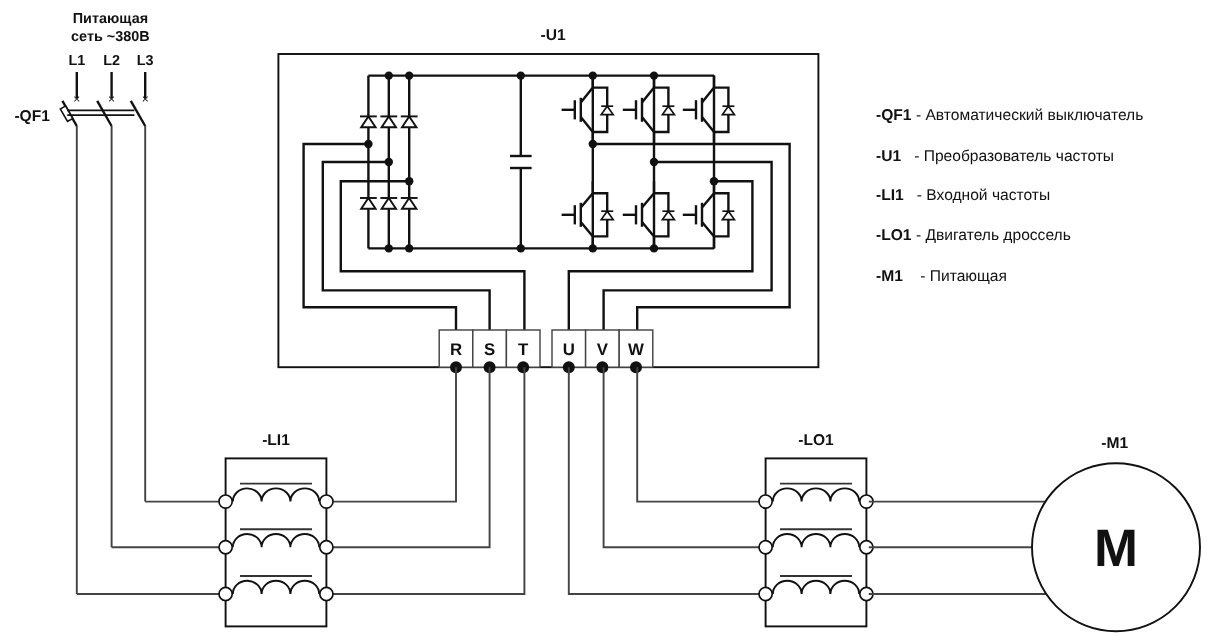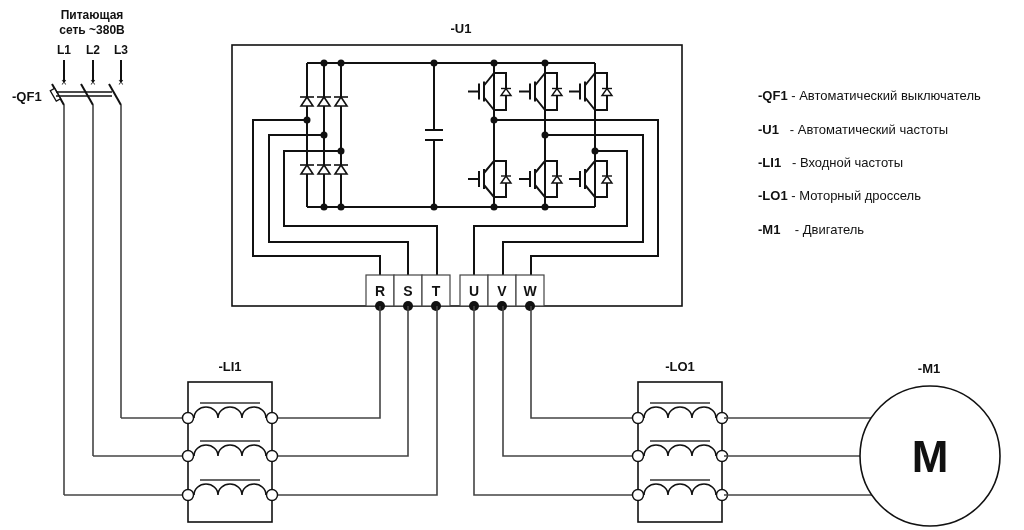--- a/index.html
+++ b/index.html
@@ -1,21 +1,21 @@
 <!DOCTYPE html>
 <html><head>
 <meta charset="utf-8">
 <style>
   html,body{margin:0;padding:0;background:#ffffff;}
   body{width:1024px;height:530px;overflow:hidden;position:relative;font-family:"Liberation Sans",sans-serif;}
   svg{position:absolute;left:0;top:0;}
   .w{stroke:#111;stroke-width:2;fill:none;}
   .t{stroke:#444;stroke-width:1.6;fill:none;}
   .lbl{font-family:"Liberation Sans",sans-serif;font-weight:bold;fill:#111;}
-  .leg{position:absolute;left:730px;font-size:13px;color:#111;white-space:nowrap;margin-left:28px;}
+  .leg{position:absolute;left:730px;font-size:13px;color:#111;white-space:nowrap;}
   .leg b{font-weight:bold;}
 </style>
 </head>
 <body>
 
 <svg width="1024" height="530" viewBox="0 0 1024 530">
 
   <text class="lbl" x="92" y="19" font-size="12" text-anchor="middle">Питающая</text>
   <text class="lbl" x="92" y="34" font-size="12" text-anchor="middle">сеть ~380В</text>
   <text class="lbl" x="64" y="54" font-size="12" text-anchor="middle">L1</text>
@@ -258,16 +258,16 @@
   <line class="t" x1="724" y1="418" x2="872" y2="418"></line>
   <line class="t" x1="724" y1="456" x2="860" y2="456"></line>
   <line class="t" x1="724" y1="495" x2="872" y2="495"></line>
 
   <text class="lbl" x="929" y="373" font-size="13" text-anchor="middle">-M1</text>
   <circle cx="930" cy="456" r="70" fill="#fff" stroke="#111" stroke-width="1.6"></circle>
   <text class="lbl" x="930" y="472" font-size="44" text-anchor="middle">M</text>
 </svg>
 
 <div class="leg" style="top:88px"><b>-QF1</b><span style="white-space:pre"> - Автоматический выключатель</span></div>
-<div class="leg" style="top:122px"><b>-U1</b><span style="white-space:pre">   - Автоматический частоты</span></div>
+<div class="leg" style="top:122px"><b>-U1</b><span style="white-space:pre">   - Преобразователь частоты</span></div>
 <div class="leg" style="top:155px"><b>-LI1</b><span style="white-space:pre">   - Входной частоты</span></div>
-<div class="leg" style="top:188px"><b>-LO1</b><span style="white-space:pre"> - Моторный дроссель</span></div>
-<div class="leg" style="top:222px"><b>-M1</b><span style="white-space:pre">    - Двигатель</span></div>
+<div class="leg" style="top:188px"><b>-LO1</b><span style="white-space:pre"> - Двигатель дроссель</span></div>
+<div class="leg" style="top:222px"><b>-M1</b><span style="white-space:pre">    - Питающая</span></div>
 
 </body></html>

